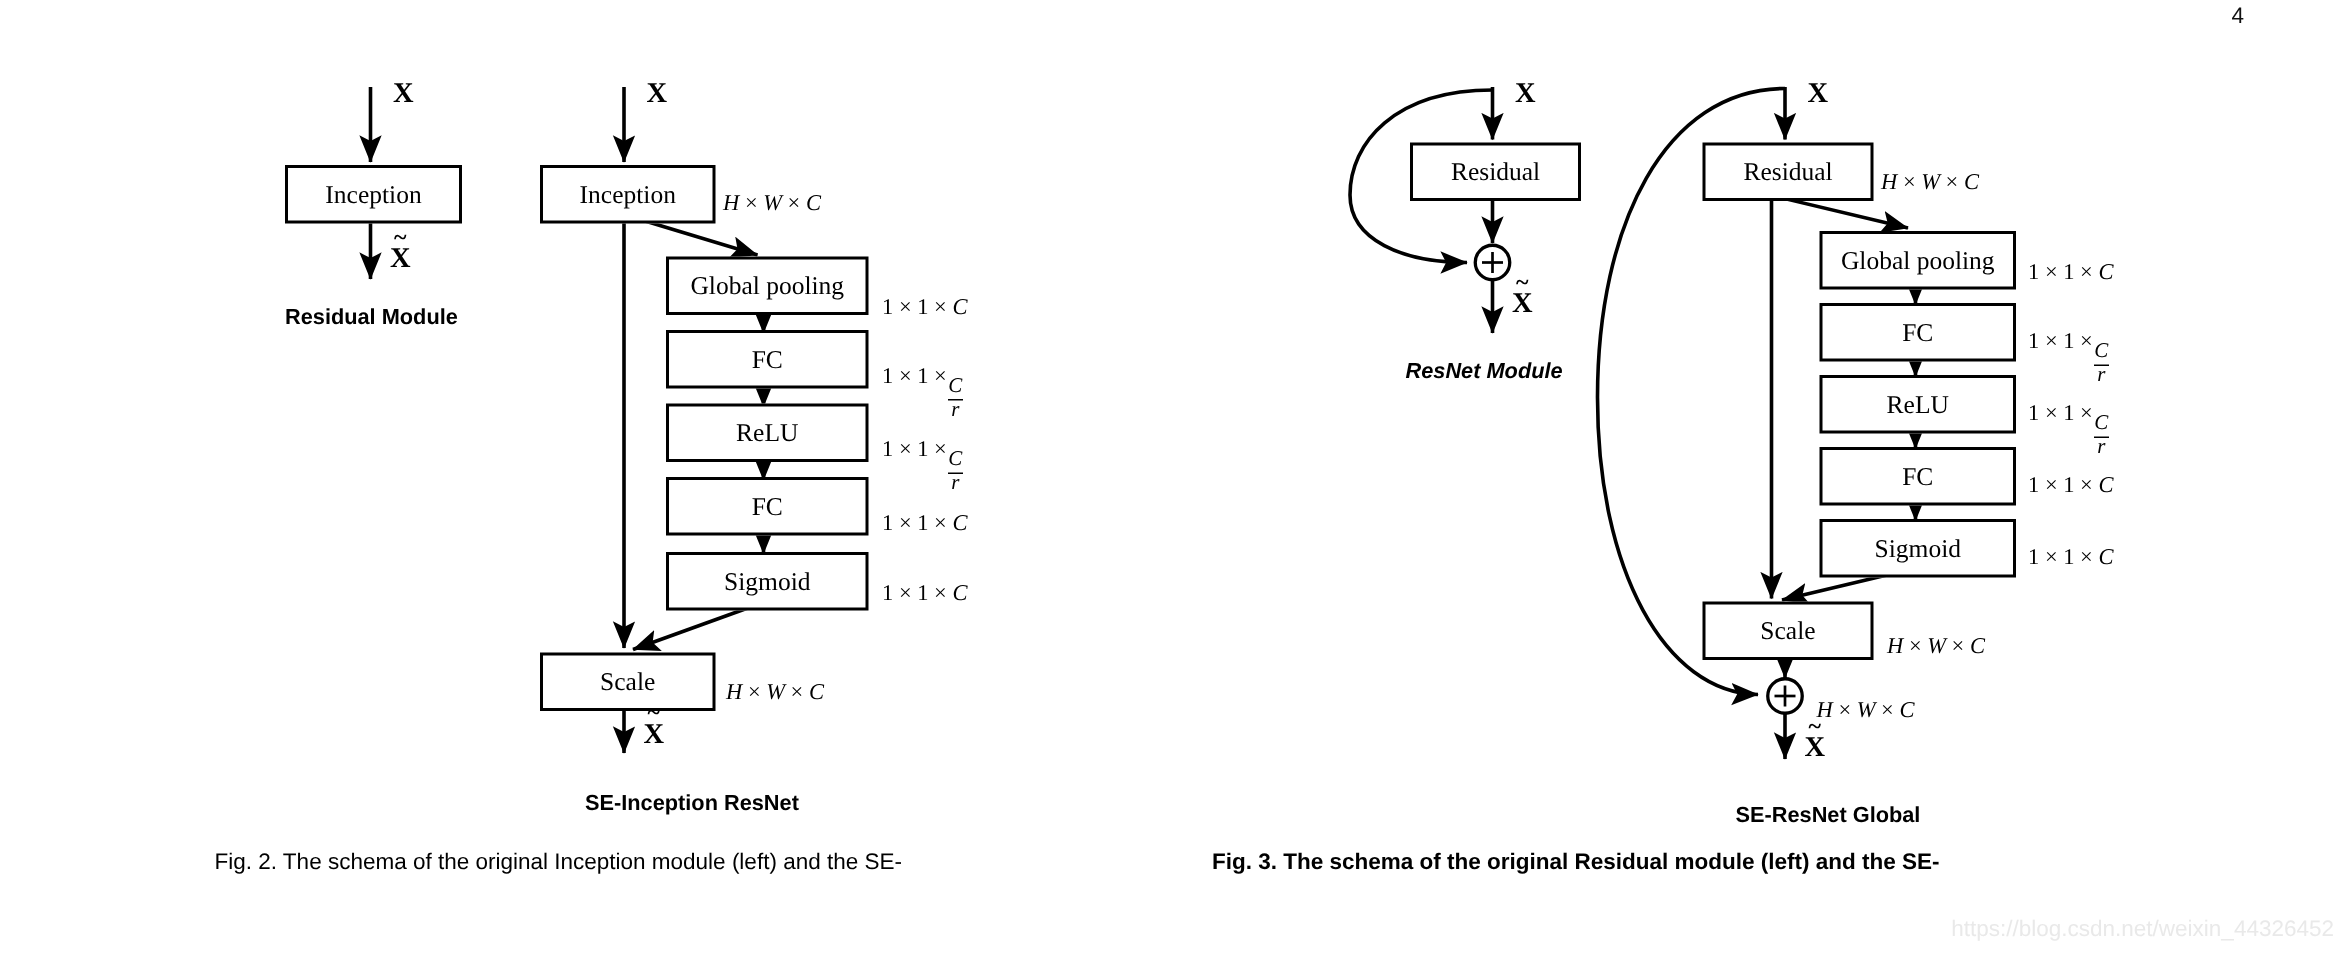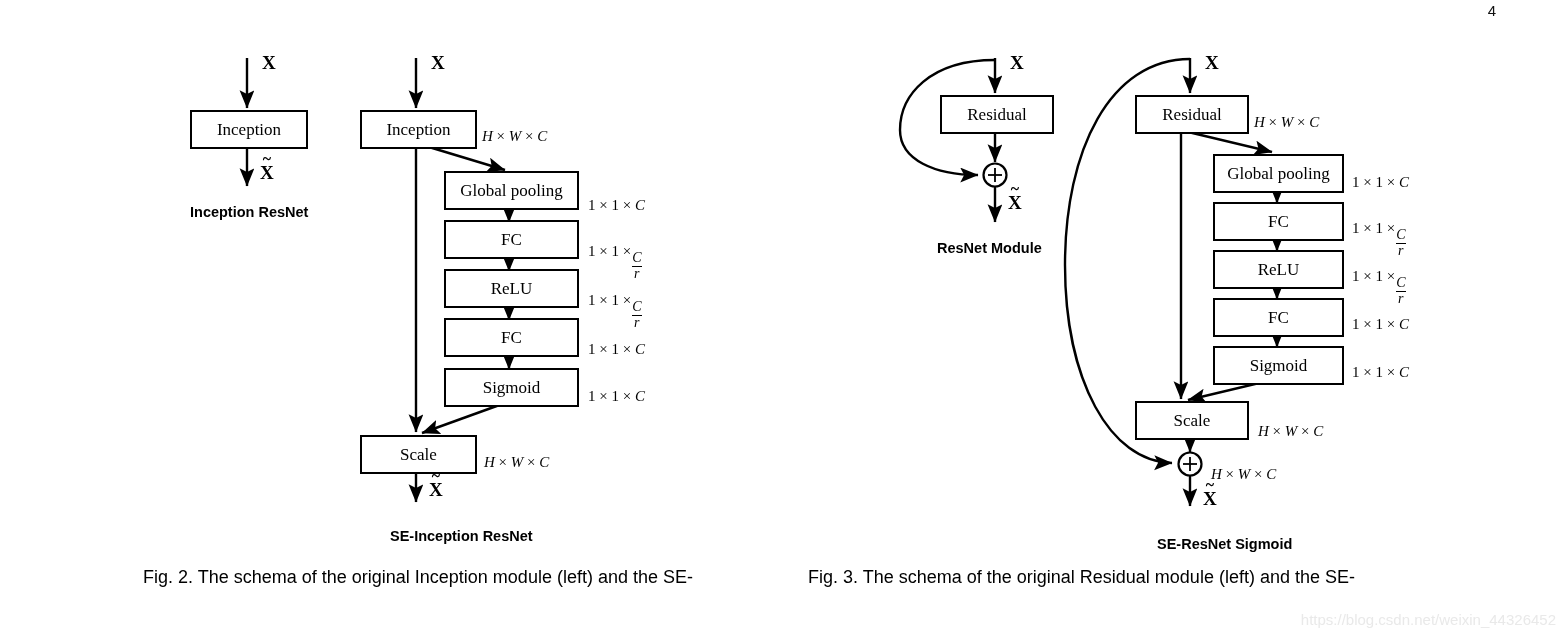--- a/index.html
+++ b/index.html
@@ -29,21 +29,21 @@
   .tensor{position:absolute;font-family:"Liberation Serif",serif;font-weight:bold;font-size:19px;}
   .tensor .tl{position:relative;display:inline-block;}
   .tensor .tl .tilde{position:absolute;left:0;right:0;top:-0.72em;text-align:center;
                      font-size:16px;font-weight:bold;}
 
   
   .modtitle{position:absolute;font-family:"Liberation Sans",sans-serif;font-weight:bold;
             font-size:14.5px;color:#000;white-space:nowrap;}
 
   
-  .caption{position:absolute;font-family:"Liberation Sans",sans-serif;font-size:18px;
+  .caption{position:absolute;font-family:"Liberation Sans",sans-serif;font-size:15px;
            line-height:1.38;color:#000;}
 
   .watermark{position:absolute;right:8px;bottom:8px;font-family:"Liberation Sans",sans-serif;
              font-size:15px;color:#e9e9e9;white-space:nowrap;}
 </style>
 </head>
 <body>
 
 <div class="page">
 
@@ -114,21 +114,21 @@
   <div class="tensor" style="left:262px;top:52px;">X</div>
 
   <div class="box" style="left:190px;top:110px;width:114px;height:35px;">
     <span>Inception</span>
   </div>
 
   <div class="tensor" style="left:260px;top:162px;">
     <span class="tl"><span class="tilde">~</span><span>X</span></span>
   </div>
 
-  <div class="modtitle" style="left:190px;top:204px;">Inception ResNet</div>
+  <div class="modtitle" style="left:190px;top:204px;">Residual Module</div>
 
   <div class="tensor" style="left:431px;top:52px;">X</div>
 
   <div class="box" style="left:360px;top:110px;width:113px;height:35px;">
     <span>Inception</span>
   </div>
   <div class="dim" style="left:482px;top:128px;">
     <i>H</i> × <i>W</i> × <i>C</i>
   </div>
 
@@ -189,21 +189,21 @@
   <div class="tensor" style="left:1010px;top:52px;">X</div>
 
   <div class="box" style="left:940px;top:95px;width:110px;height:35px;">
     <span>Residual</span>
   </div>
 
   <div class="tensor" style="left:1008px;top:192px;">
     <span class="tl"><span class="tilde">~</span><span>X</span></span>
   </div>
 
-  <div class="modtitle" style="left:937px;top:240px;">ResNet Module</div>
+  <div class="modtitle" style="left:937px;top:240px;font-style:italic;">ResNet Module</div>
 
   <div class="tensor" style="left:1205px;top:52px;">X</div>
 
   <div class="box" style="left:1135px;top:95px;width:110px;height:35px;">
     <span>Residual</span>
   </div>
   <div class="dim" style="left:1254px;top:114px;">
     <i>H</i> × <i>W</i> × <i>C</i>
   </div>
 
@@ -256,25 +256,25 @@
   </div>
 
   <div class="dim" style="left:1211px;top:466px;">
     <i>H</i> × <i>W</i> × <i>C</i>
   </div>
 
   <div class="tensor" style="left:1203px;top:488px;">
     <span class="tl"><span class="tilde">~</span><span>X</span></span>
   </div>
 
-  <div class="modtitle" style="left:1157px;top:536px;">SE-ResNet Sigmoid</div>
+  <div class="modtitle" style="left:1157px;top:536px;">SE-ResNet Global</div>
 
   <div class="caption" style="left:143px;top:565px;width:640px;">
     <div>Fig. 2. The schema of the original Inception module (left) and the SE-</div>
   </div>
 
-  <div class="caption" style="left:808px;top:565px;width:650px;">
+  <div class="caption" style="left:808px;top:565px;width:650px;font-weight:bold;">
     <div>Fig. 3. The schema of the original Residual module (left) and the SE-</div>
   </div>
 
   <div class="watermark">https://blog.csdn.net/weixin_44326452</div>
 
 </div>
 
 </body></html>

